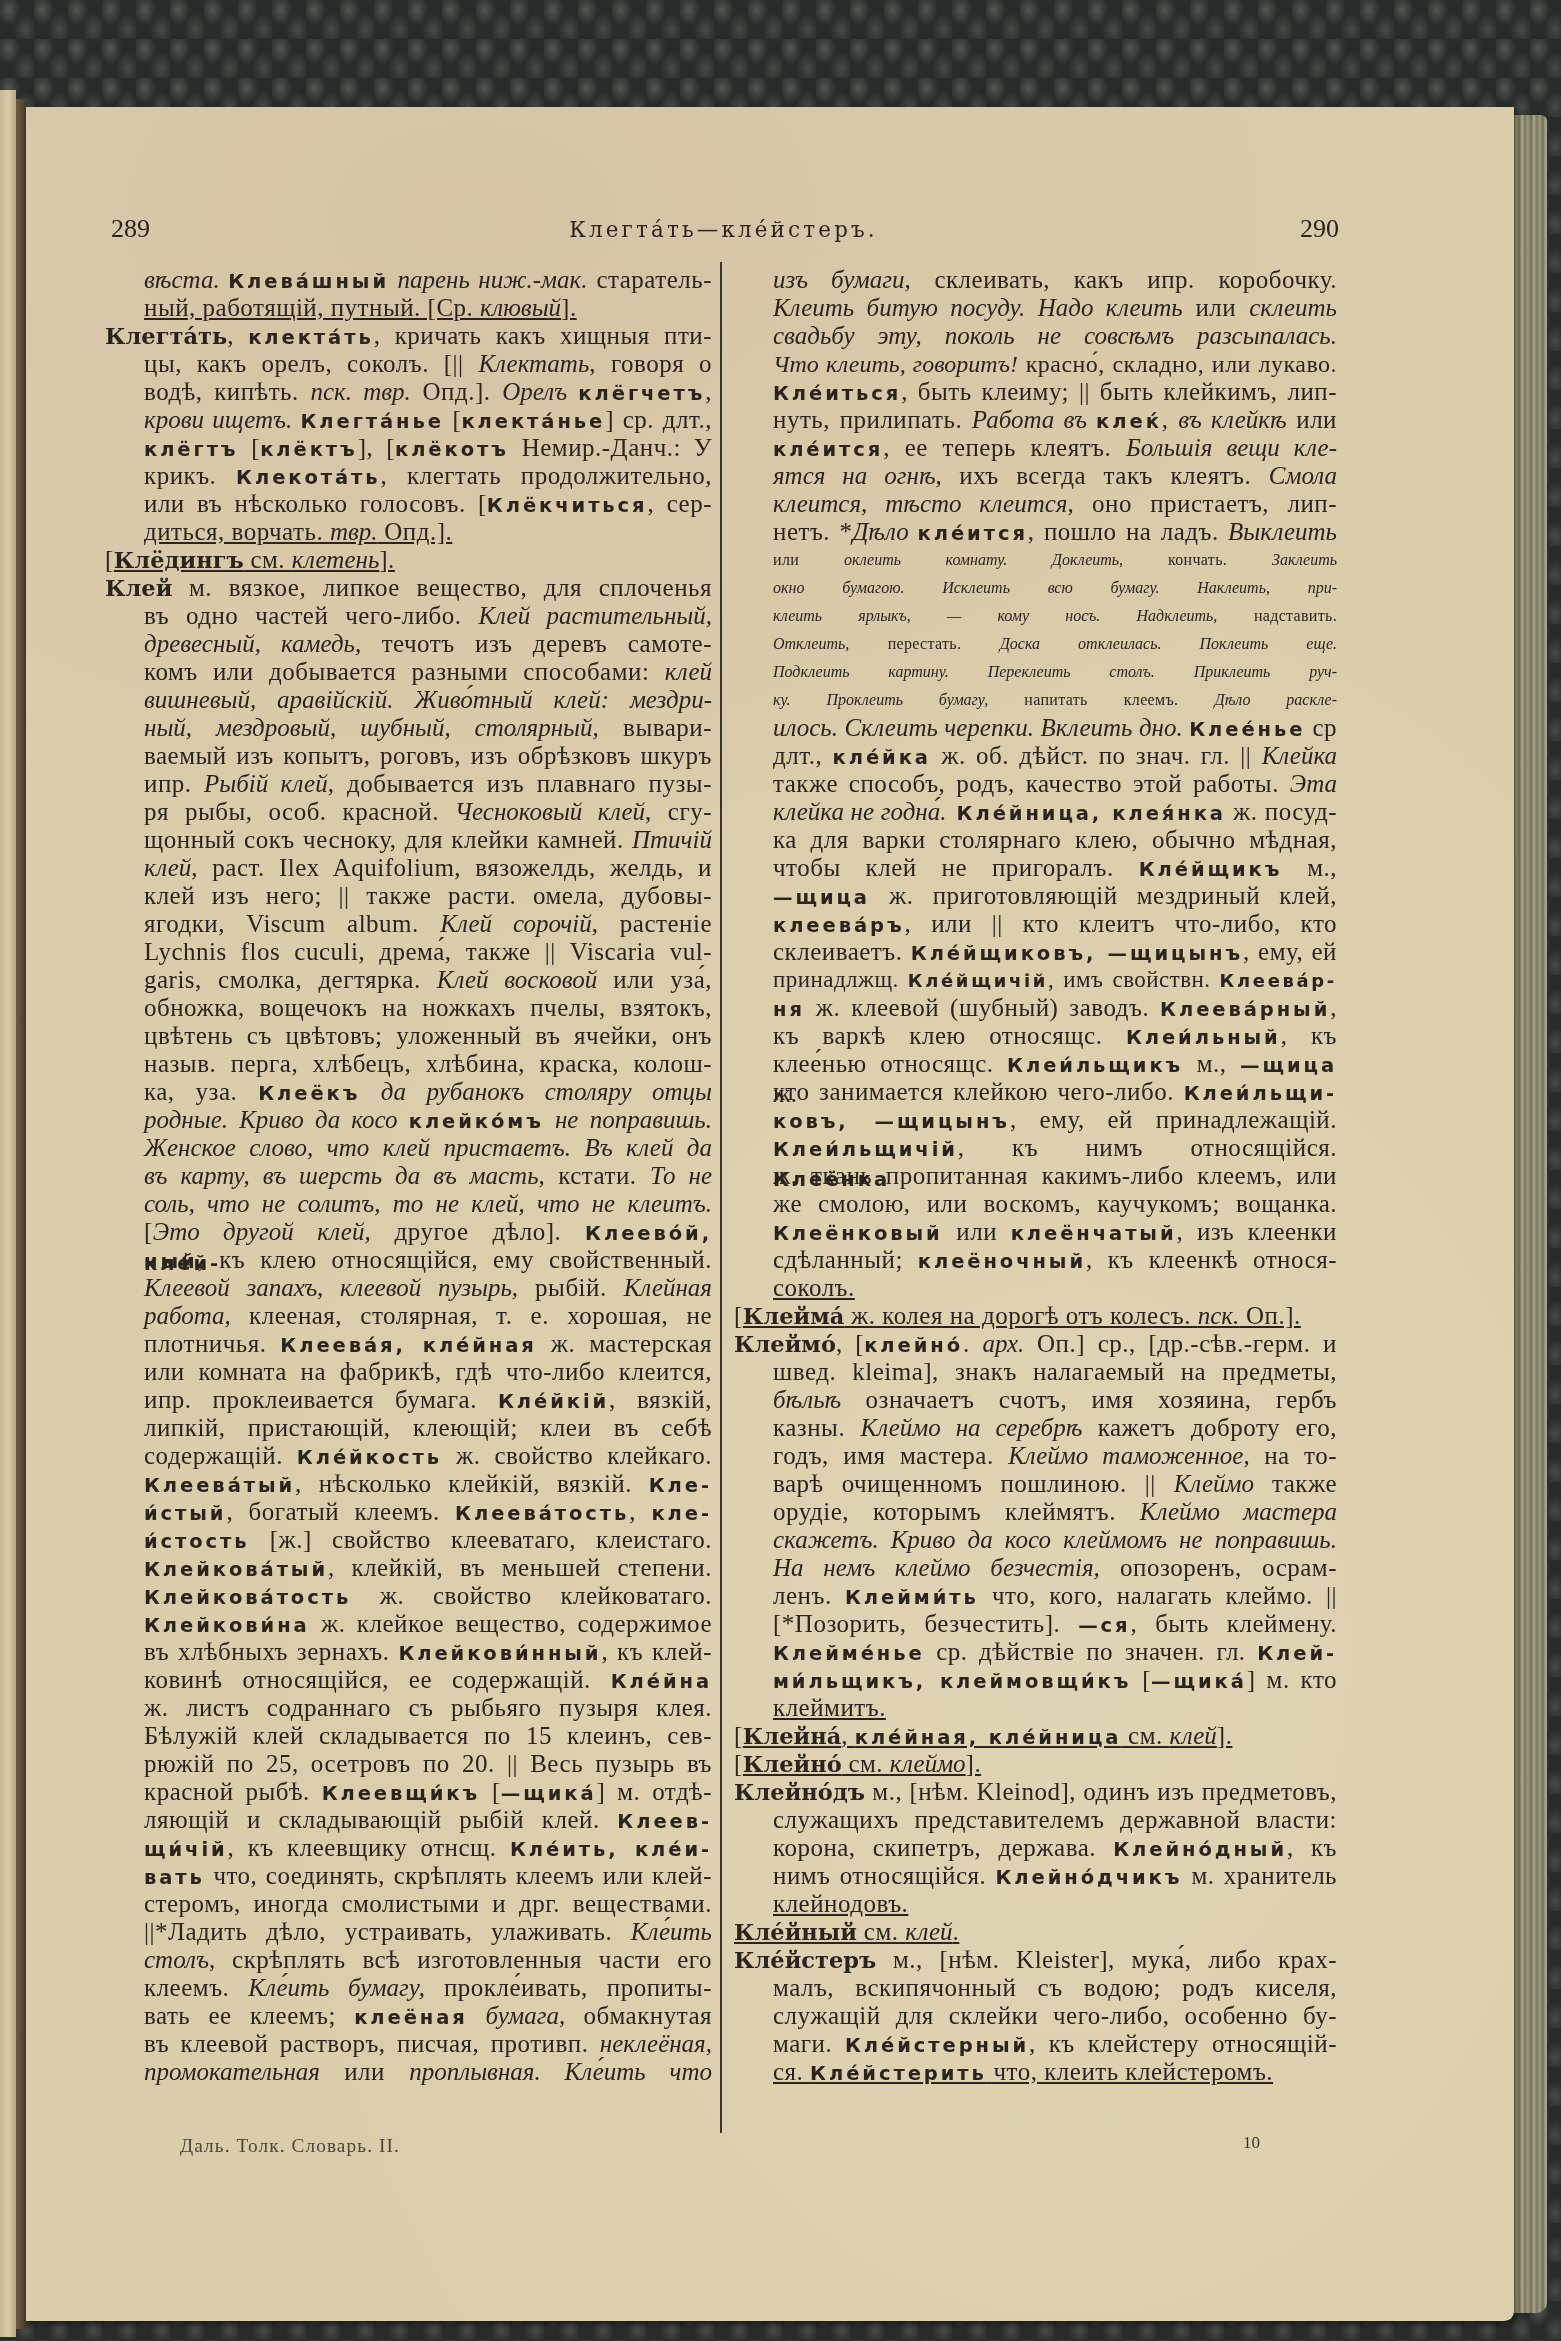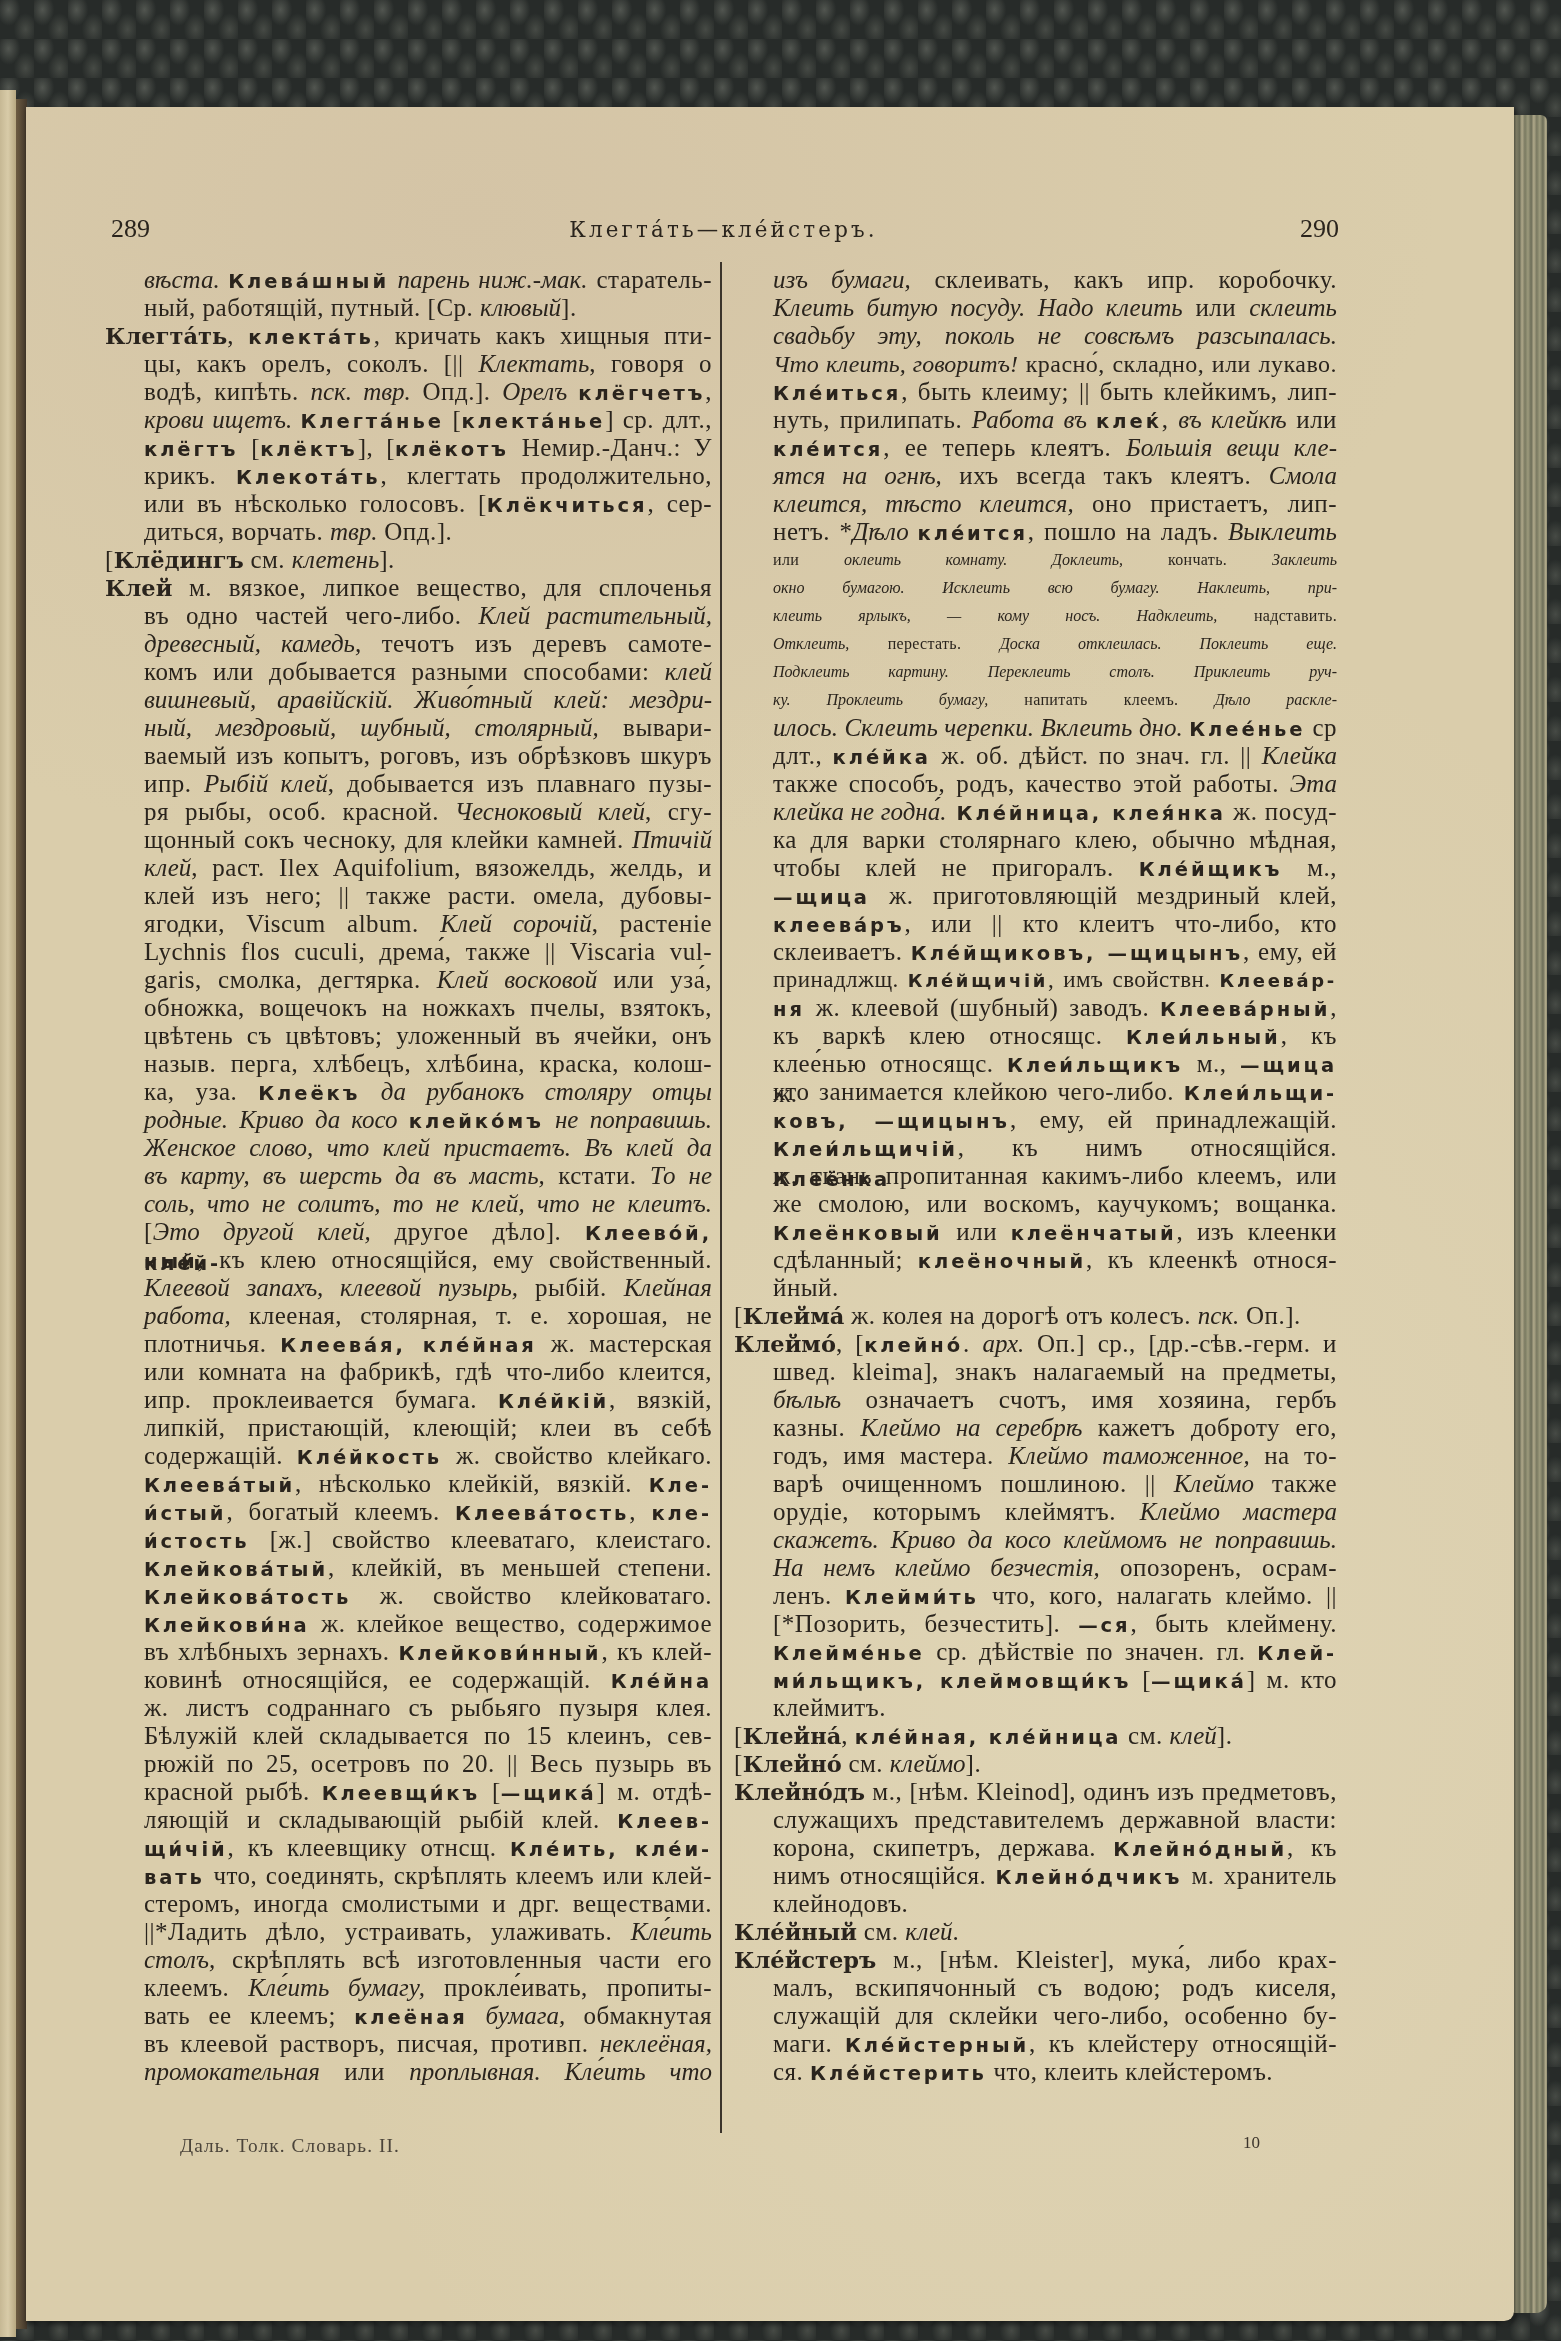--- a/index.html
+++ b/index.html
@@ -37,21 +37,21 @@
 
   .col-rule { left: 720px; top: 262px; width: 1.6px; height: 1871px; background: #3b342b; }
 
   .col { position: absolute; top: 266px; }
   #col-left { left: 105px; width: 607px; }
   #col-right { left: 734px; width: 603px; }
 
   .ln { height: 28px; line-height: 28px; font-size: 25px; letter-spacing: 0.02em;
         text-align: justify; text-align-last: justify; }
   .ln.cont { margin-left: 39px; }
-  .ln.end { text-align-last: left; }
+  .ln.end { text-align-last: left; text-decoration: underline; }
   .ln.sm { font-size: 16px; }
   .s-i { font-style: italic; letter-spacing: 0; }
   .s-b { font-family: "DejaVu Sans", sans-serif; font-weight: bold; font-size: 0.78em; letter-spacing: 0.15em; }
   .s-h { font-family: "DejaVu Serif", serif; font-weight: bold; font-size: 0.9em; letter-spacing: 0; }
   .s-n { }
 
   .sig { left: 180px; top: 2135px; font-size: 19.3px; line-height: 21.4px; color: #4b443a; letter-spacing: 1.1px; }
   .sheet { left: 1243px; top: 2133px; font-size: 17px; line-height: 19.3px; color: #3b342b; }
 </style>
 </head>
@@ -165,21 +165,21 @@
     <div class="ln cont" style=""><span class="s-b">ня</span><span class="s-n"> ж. клеевой (шубный) заводъ. </span><span class="s-b">Клеева́рный</span><span class="s-n">,</span></div>
     <div class="ln cont" style=""><span class="s-n">къ варкѣ клею относящс. </span><span class="s-b">Клеи́льный</span><span class="s-n">, къ</span></div>
     <div class="ln cont" style=""><span class="s-n">клее́нью относящс. </span><span class="s-b">Клеи́льщикъ</span><span class="s-n"> м., </span><span class="s-b">—щица</span><span class="s-n"> ж.</span></div>
     <div class="ln cont" style=""><span class="s-n">кто занимается клейкою чего-либо. </span><span class="s-b">Клеи́льщи-</span></div>
     <div class="ln cont" style=""><span class="s-b">ковъ, —щицынъ</span><span class="s-n">, ему, ей принадлежащій.</span></div>
     <div class="ln cont" style=""><span class="s-b">Клеи́льщичій</span><span class="s-n">, къ нимъ относящійся. </span><span class="s-b">Клеёнка</span></div>
     <div class="ln cont" style=""><span class="s-n">ж. ткань пропитанная какимъ-либо клеемъ, или</span></div>
     <div class="ln cont" style=""><span class="s-n">же смолою, или воскомъ, каучукомъ; вощанка.</span></div>
     <div class="ln cont" style=""><span class="s-b">Клеёнковый</span><span class="s-n"> или </span><span class="s-b">клеёнчатый</span><span class="s-n">, изъ клеенки</span></div>
     <div class="ln cont" style=""><span class="s-n">сдѣланный; </span><span class="s-b">клеёночный</span><span class="s-n">, къ клеенкѣ относя-</span></div>
-    <div class="ln cont end" style=""><span class="s-n">йный.</span></div>
+    <div class="ln cont end" style=""><span class="s-n">соколъ.</span></div>
     <div class="ln hang end" style=""><span class="s-n">[</span><span class="s-h">Клейма́</span><span class="s-n"> ж. колея на дорогѣ отъ колесъ. </span><span class="s-i">пск.</span><span class="s-n"> Оп.].</span></div>
     <div class="ln hang" style=""><span class="s-h">Клеймо́</span><span class="s-n">, [</span><span class="s-b">клейно́</span><span class="s-n">. </span><span class="s-i">арх.</span><span class="s-n"> Оп.] ср., [др.-сѣв.-герм. и</span></div>
     <div class="ln cont" style=""><span class="s-n">швед. kleima], знакъ налагаемый на предметы,</span></div>
     <div class="ln cont" style=""><span class="s-i">бѣльѣ</span><span class="s-n"> означаетъ счотъ, имя хозяина, гербъ</span></div>
     <div class="ln cont" style=""><span class="s-n">казны. </span><span class="s-i">Клеймо на серебрѣ</span><span class="s-n"> кажетъ доброту его,</span></div>
     <div class="ln cont" style=""><span class="s-n">годъ, имя мастера. </span><span class="s-i">Клеймо таможенное,</span><span class="s-n"> на то-</span></div>
     <div class="ln cont" style=""><span class="s-n">варѣ очищенномъ пошлиною. || </span><span class="s-i">Клеймо</span><span class="s-n"> также</span></div>
     <div class="ln cont" style=""><span class="s-n">орудіе, которымъ клеймятъ. </span><span class="s-i">Клеймо мастера</span></div>
     <div class="ln cont" style=""><span class="s-i">скажетъ. Криво да косо клеймомъ не поправишь.</span></div>
     <div class="ln cont" style=""><span class="s-i">На немъ клеймо безчестія,</span><span class="s-n"> опозоренъ, осрам-</span></div>

